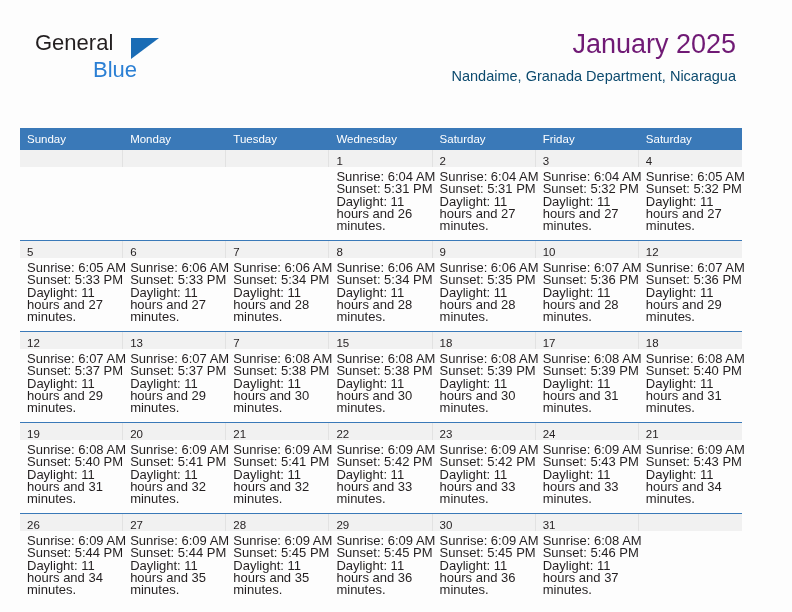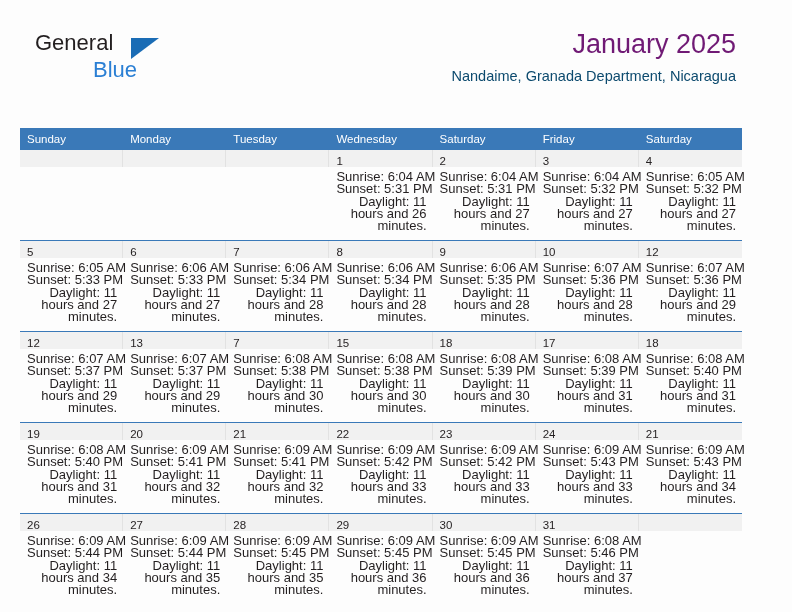--- a/index.html
+++ b/index.html
@@ -146,21 +146,20 @@
     padding: 4px 6px 0 7px;
     font-size: 13px;
     line-height: 12.3px;
     color: #231f20;
   }
   .detail div {
     white-space: nowrap;
   }
   .detail .daylight-line {
     white-space: normal;
-    text-align: right;
   }
 
   .empty .daynum-band {
     background: #f1f1f1;
   }
 </style>
 </head>
 <body>
 
 <div class="page">

